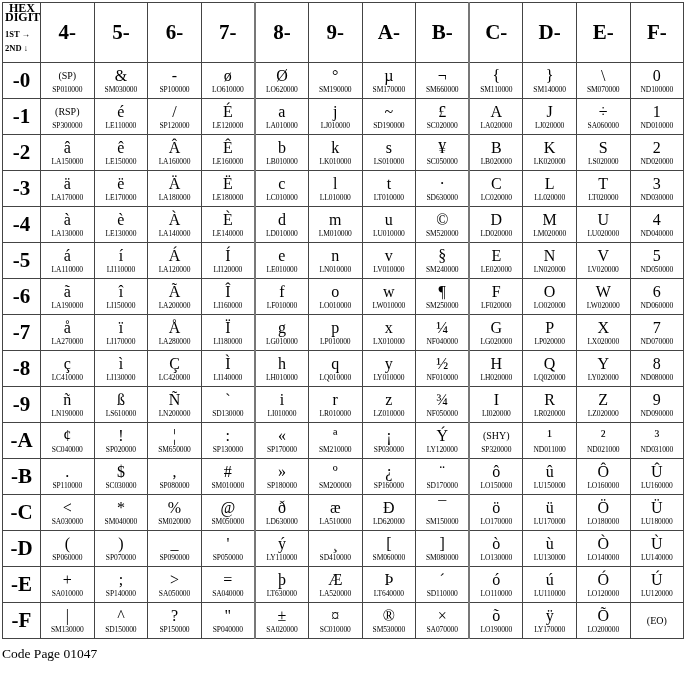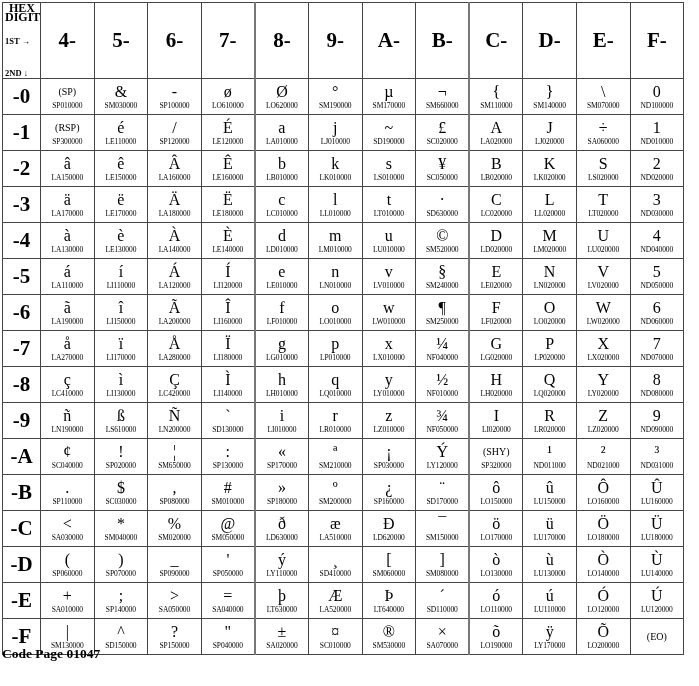--- a/index.html
+++ b/index.html
@@ -9,30 +9,30 @@
              table-layout: fixed; width: 682px; }
   table.cp td, table.cp th { border: 1px solid #444; padding: 0; text-align: center;
              vertical-align: middle; overflow: hidden; }
   table.cp tr.hdr th { height: 58px; }
   table.cp tr.row td { height: 35px; }
   col.c0 { width: 38px; }
   col.cx { width: 53.6px; }
   .corner { font-size: 8.5px; line-height: 9px; text-align: left !important; vertical-align: top !important;
             padding: 1px 1px 0 2px !important; position: relative; }
   .corner .hex { display: block; text-align: center; font-size: 12px; line-height: 9px; }
-  .corner .first { display: block; margin-top: 15px; }
-  .corner .second { display: block; margin-top: 23px; }
+  .corner .first { display: block; margin-top: 8px; }
+  .corner .second { display: block; margin-top: 5px; }
   .colhead { font-size: 21px; font-weight: bold; }
   .rowhead { font-size: 21px; font-weight: bold; }
   .glyph { display: block; font-size: 16px; line-height: 18px; height: 18px; }
   .glyph.small { font-size: 10px; line-height: 18px; }
   .gid { display: block; font-size: 7.5px; line-height: 10px; letter-spacing: -0.1px; }
   .dash-bottom td { border-bottom: 1px dashed #999; }
   .thick-left { border-left: 2px solid #777 !important; }
-  .caption { position: absolute; left: 2px; top: 646px; font-size: 13.5px; font-weight: bold; }
+  .caption { position: absolute; left: 2px; top: 646px; font-size: 13.5px; font-weight: normal; }
 </style>
 </head>
 <body>
 
 <table class="cp">
   <colgroup>
     <col class="c0">
     <col class="cx">
       <col class="cx">
       <col class="cx">

